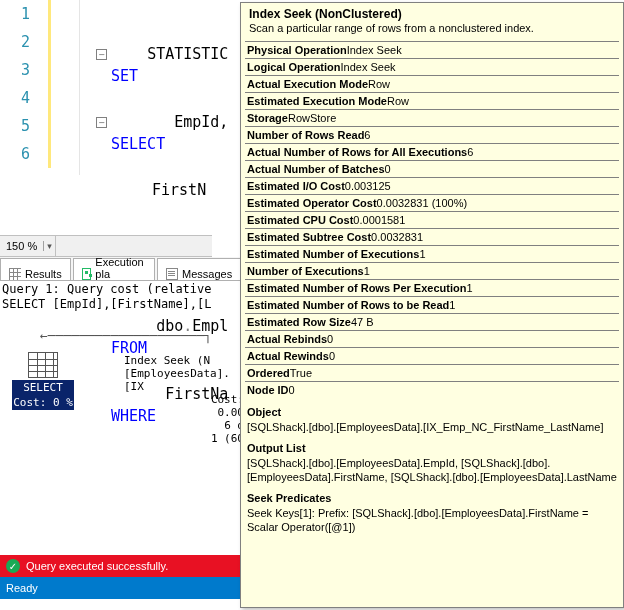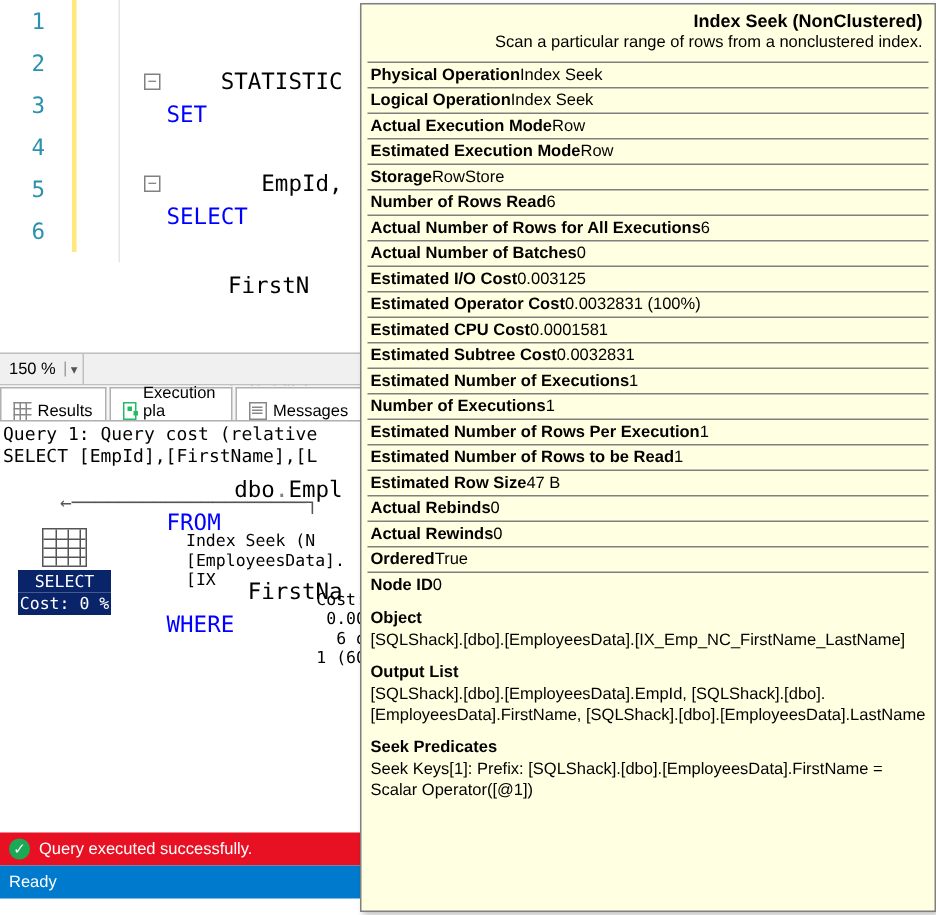--- a/index.html
+++ b/index.html
@@ -59,21 +59,21 @@
     font-size: 10px; line-height: 9px;
     text-align: center; color: #808080;
     margin-right: 4px;
     background: #fff;
   }
 
   
   .zoom-row {
     position: absolute;
     left: 0; top: 235px;
-    width: 240px; height: 22px;
+    width: 212px; height: 22px;
     border-top: 1px solid #c0c0c0;
     border-bottom: 1px solid #c0c0c0;
     background: #f0f0f0;
     display: flex; align-items: center;
   }
   .zoom-row .zoom-label { padding: 0 6px; font-size: 11px; }
   .zoom-row .dd { border-left:1px solid #a0a0a0; padding:0 3px; color:#555; font-size:9px;}
 
   .tab-strip {
     position: absolute;
@@ -197,21 +197,21 @@
     height: 606px;
     background: #ffffe1;
     border: 1px solid #808080;
     box-shadow: 2px 2px 4px rgba(0,0,0,.25);
     font-size: 11px;
     line-height: 14px;
     color: #000;
     overflow: hidden;
   }
   .tooltip .tt-head {
-    text-align: right;
+    text-align: left;
     padding: 4px 8px 6px;
   }
   .tooltip .tt-head .ttl { font-weight: bold; font-size: 12px; }
   .tooltip .tt-head .sub { font-size: 11px; }
   .props { padding: 0 4px 4px; }
   .prow {
     display: flex;
     justify-content: flex-start;
     border-top: 1px solid #808080;
     padding: 1px 2px;

